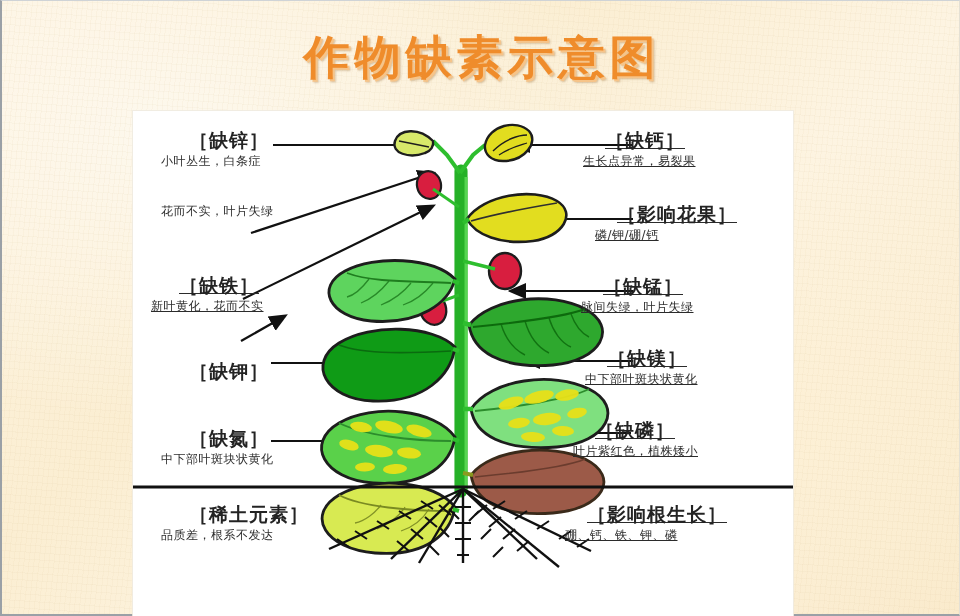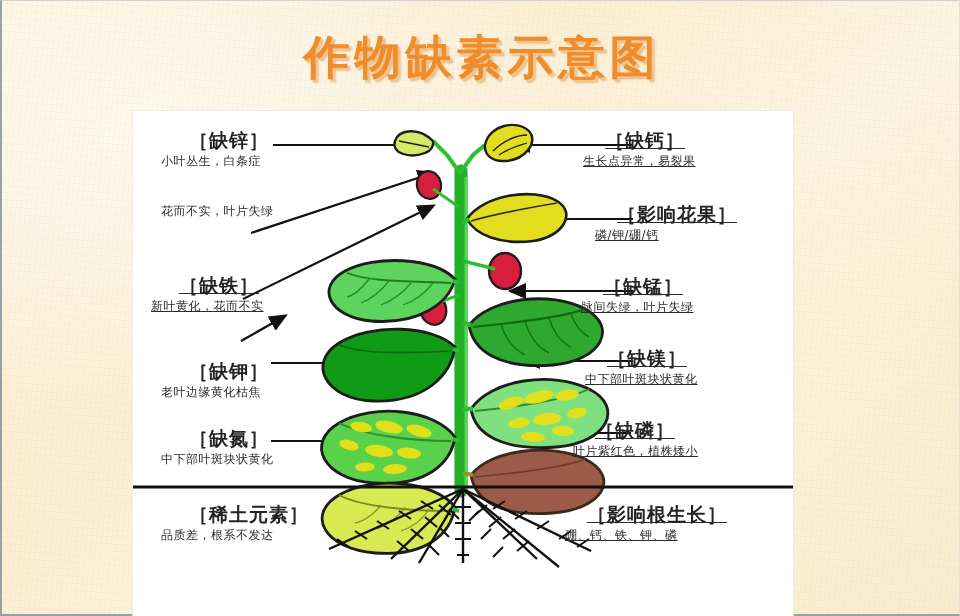--- a/index.html
+++ b/index.html
@@ -301,21 +301,20 @@
       <span class="desc">花而不实，叶片失绿</span>
     </div>
 
     <div class="label-block left-block" style="left:18px; top:163px;text-decoration:underline;">
       <span class="tag">［缺铁］</span>
       <span class="desc">新叶黄化，花而不实</span>
     </div>
 
     <div class="label-block left-block" style="left:28px; top:238px;margin-top:11px;">
       <span class="tag">［缺钾］</span>
-      <span class="desc">老叶边缘黄化枯焦</span>
     </div>
 
     <div class="label-block left-block" style="left:28px; top:316px;">
       <span class="tag">［缺氮］</span>
       <span class="desc">中下部叶斑块状黄化</span>
     </div>
 
     <div class="label-block right-block" style="left:450px; top:18px;">
       <span class="tag">［缺钙］</span>
       <span class="desc">生长点异常，易裂果</span>

